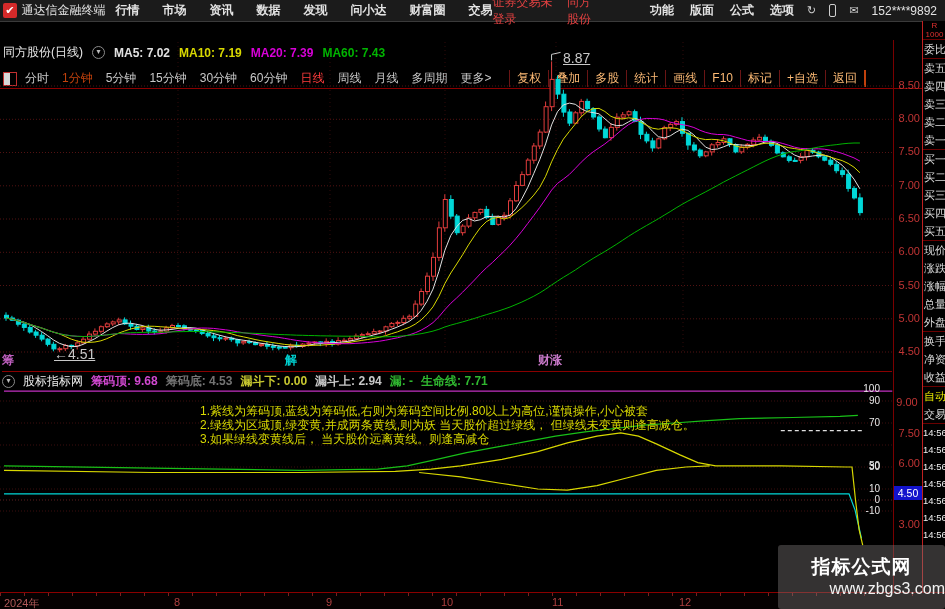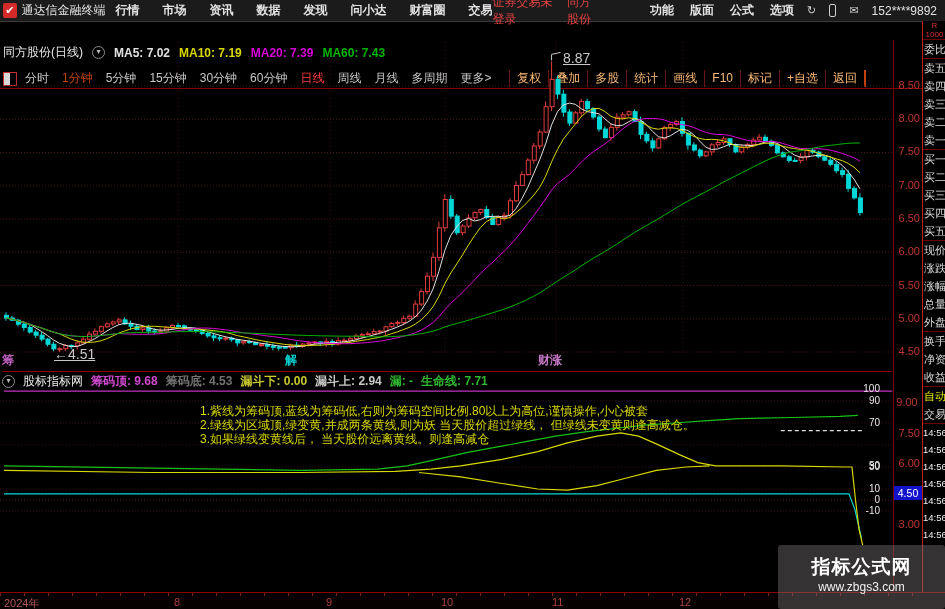--- a/index.html
+++ b/index.html
@@ -53,21 +53,21 @@
   
   .xaxis{position:absolute;left:0;top:592px;width:945px;height:17px;background:#050101;border-top:1px solid #8a0000;}
   .xticks{position:absolute;left:0;top:0;width:923px;height:3px;
           background:repeating-linear-gradient(90deg,#7a2020 0,#7a2020 1px,transparent 1px,transparent 24px);}
   .x-label{position:absolute;top:3px;font-size:11px;color:#b04040;}
   .x-year{color:#b05858;}
   
   .watermark{position:absolute;left:778px;top:545px;width:167px;height:64px;background:rgba(125,118,120,0.42);
              border-radius:3px;color:#fff;text-align:center;z-index:9;}
   .wm-title{font-size:19px;font-weight:bold;margin-top:9px;letter-spacing:1px;}
-  .wm-url{font-size:12px;color:#f2f2f2;}
+  .wm-url{font-size:16px;color:#f2f2f2;text-align:right;}
 </style>
 </head>
 <body>
 
 <div class="app">
 
   <div class="titlebar">
     <div class="logo">✔</div>
     <div class="app-title">通达信金融终端</div>
     <div class="menus">

